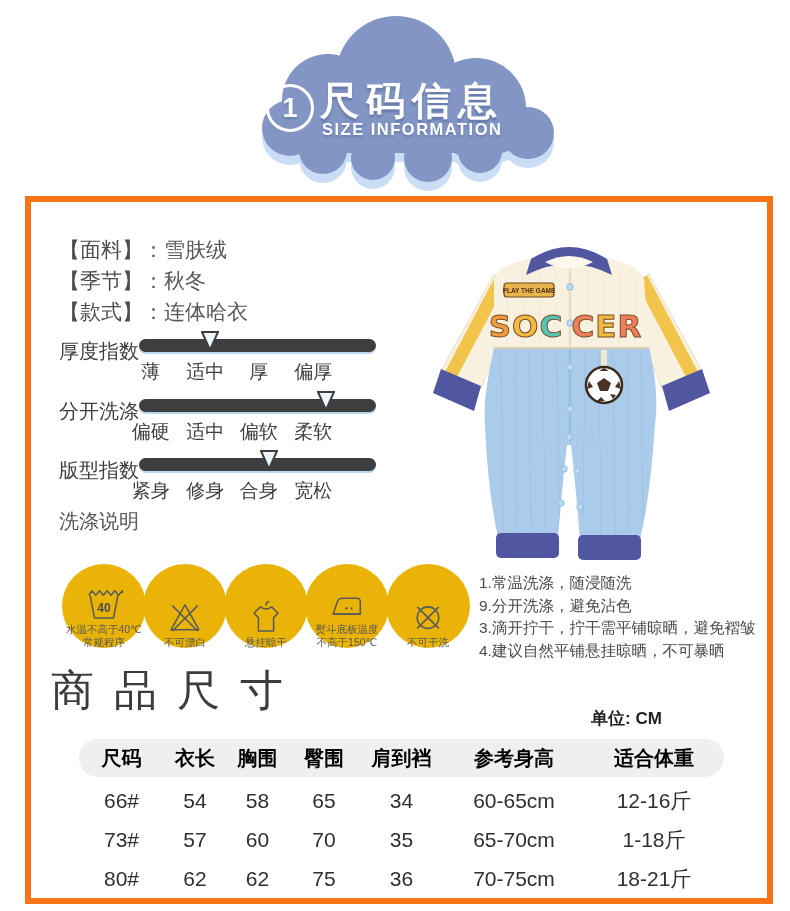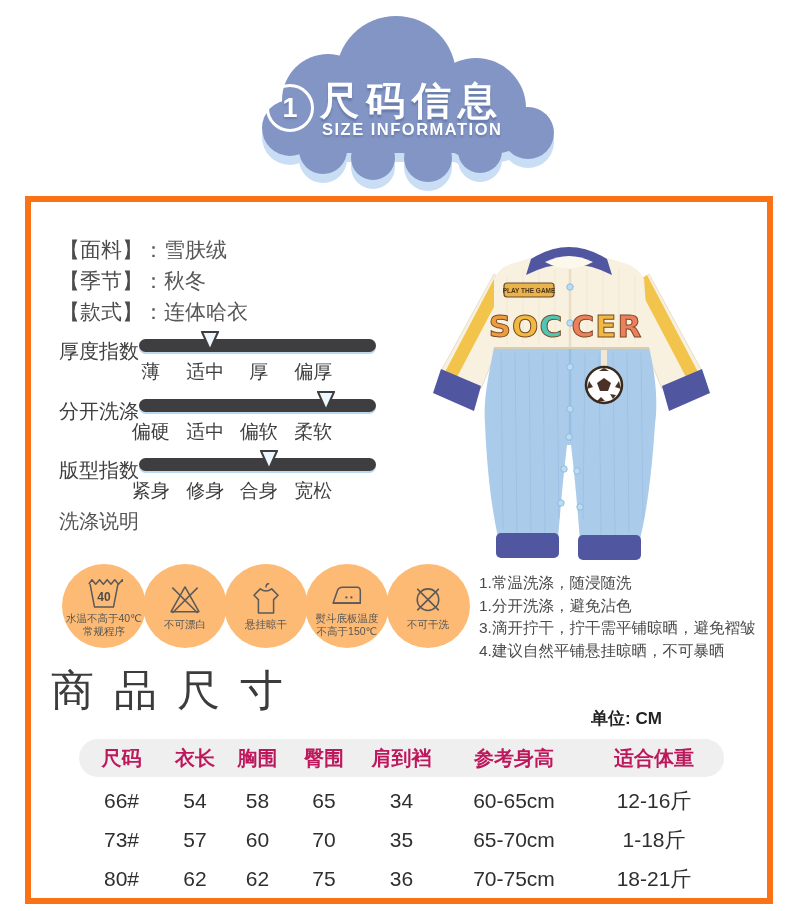--- a/index.html
+++ b/index.html
@@ -46,40 +46,40 @@
     white-space:nowrap;top:0;
   }
   .tick:nth-of-type(1){left:5%;}
   .tick:nth-of-type(2){left:28%;}
   .tick:nth-of-type(3){left:50.5%;}
   .tick:nth-of-type(4){left:73.5%;}
   .wash-title{position:absolute;left:28px;top:306px;font-size:20px;color:#555;}
   
   .wash-icons{position:absolute;left:31px;top:362px;display:flex;}
   .wash-circle{
-    width:84px;height:84px;margin-right:-3px;border-radius:50%;background:#fdba74;
-    display:flex;flex-direction:column;align-items:center;justify-content:center;
+    width:84px;height:84px;margin-right:-3px;border-radius:50%;background:#eab308;
+    display:flex;flex-direction:column;align-items:center;justify-content:flex-end;
     text-align:center;flex:none;
   }
   .wash-circle svg{display:block;margin-bottom:1px;}
   .wash-label{font-size:10.5px;color:#555;line-height:12.5px;white-space:nowrap;}
   .wash-notes{position:absolute;left:448px;top:370px;font-size:15.5px;color:#4a4a4a;line-height:22.5px;}
   .wash-note{white-space:nowrap;}
   
   .size-title{
     position:absolute;left:0;top:460px;width:100%;font-size:43px;
     color:#3c3c3c;letter-spacing:20px;padding-left:20px;box-sizing:border-box;
   }
   .size-unit{position:absolute;left:560px;top:505px;font-size:17px;font-weight:bold;color:#222;}
   .tbl-header{
     position:absolute;left:48px;top:537px;width:645px;height:38px;background:#efefef;
     border-radius:19px;display:grid;grid-template-columns:85px 62px 63px 70px 85px 140px 140px;
     align-items:center;
   }
-  .tbl-header span{text-align:center;font-size:20px;font-weight:bold;color:#be185d;}
+  .tbl-header span{text-align:center;font-size:20px;font-weight:bold;color:#000000;}
   .tbl-body{position:absolute;left:48px;top:579px;width:645px;}
   .tbl-row{
     height:39px;display:grid;grid-template-columns:85px 62px 63px 70px 85px 140px 140px;
     align-items:center;
   }
   .tbl-row span{text-align:center;font-size:21px;color:#2f2f2f;}
   
   .product{position:absolute;left:368px;top:17px;width:345px;height:350px;}
 </style>
 </head>
@@ -232,21 +232,21 @@
           <line x1="47" y1="12" x2="13" y2="46"></line>
         </g>
       </svg>
       <div class="wash-label">不可干洗</div>
       <div class="wash-label"></div>
     </div>
   </div>
 
   <div class="wash-notes">
     <div class="wash-note">1.常温洗涤，随浸随洗</div>
-    <div class="wash-note">1.分开洗涤，避免沾色</div>
+    <div class="wash-note">9.分开洗涤，避免沾色</div>
     <div class="wash-note">3.滴开拧干，拧干需平铺晾晒，避免褶皱</div>
     <div class="wash-note">4.建议自然平铺悬挂晾晒，不可暴晒</div>
   </div>
 
   <div class="size-title">商品尺寸</div>
   <div class="size-unit">单位: CM</div>
 
   <div class="tbl-header">
     <span>尺码</span>
     <span>衣长</span>

